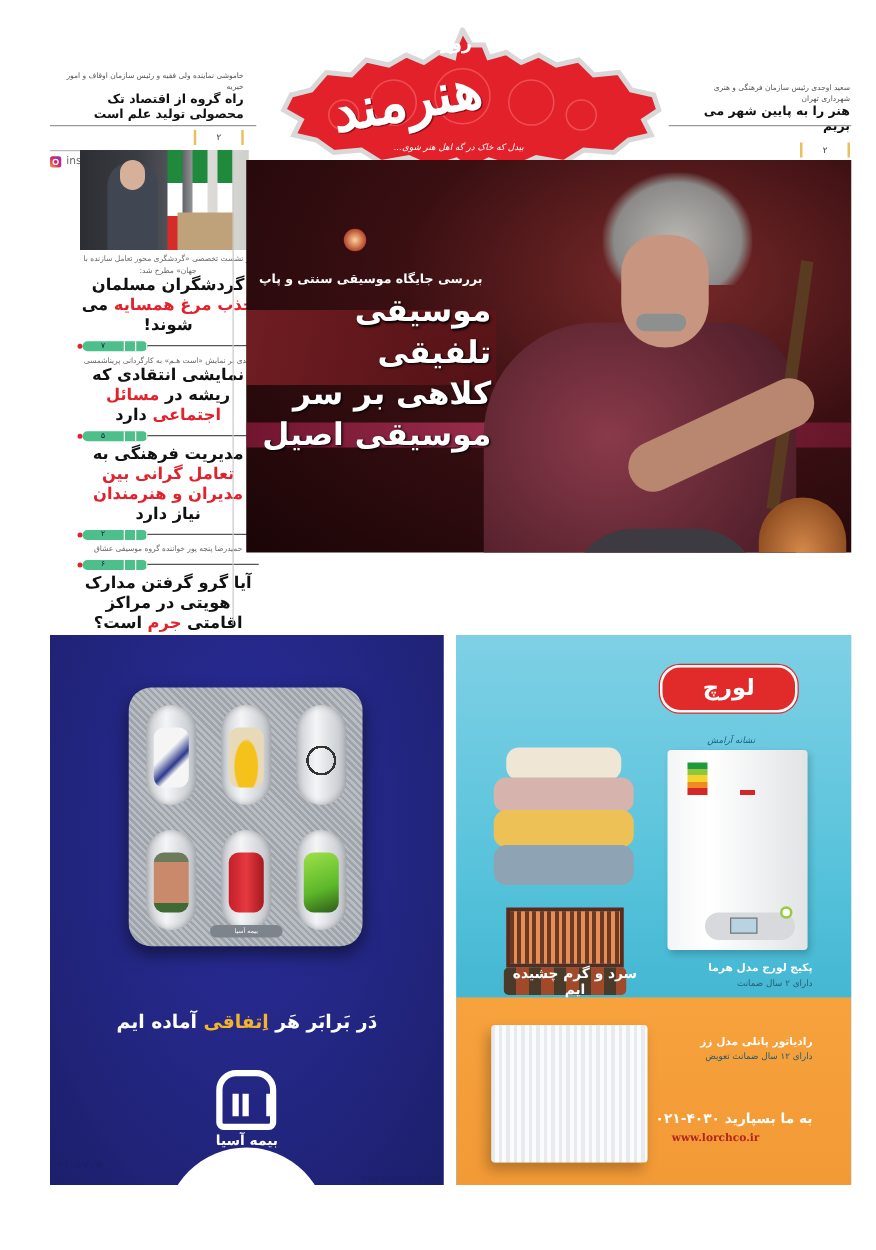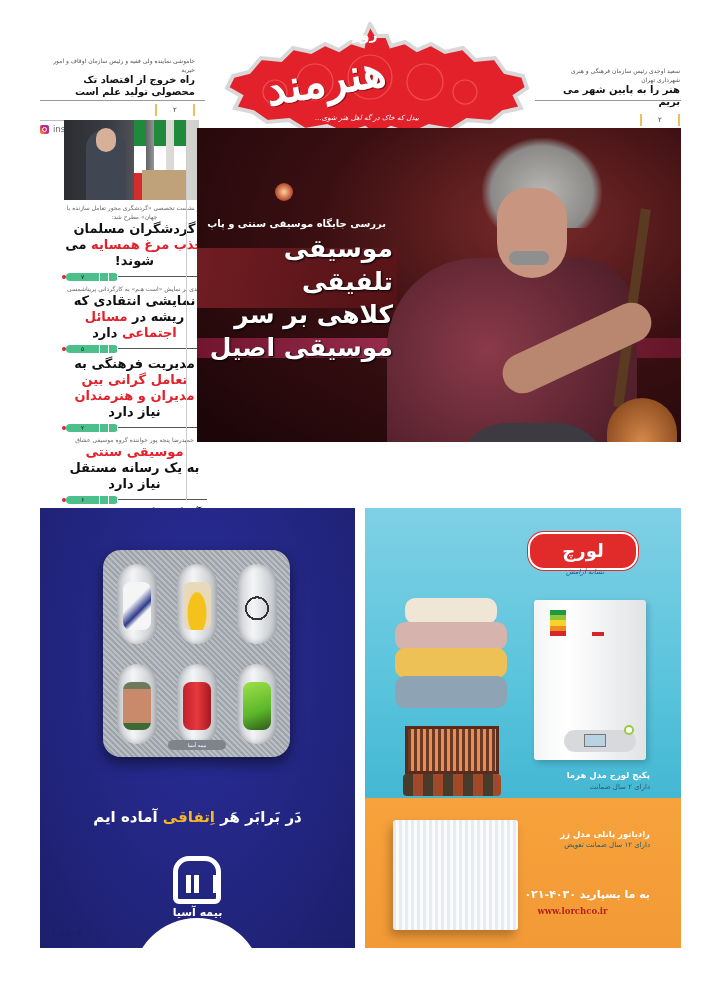--- a/index.html
+++ b/index.html
@@ -89,21 +89,21 @@
   .asia-name { position: absolute; left: 0; width: 315px; top: 398px; text-align: center; font-size: 11px; font-weight: bold; color: #fff; direction: rtl; }
   .asia-arch { position: absolute; left: 92px; top: 410px; width: 130px; height: 70px; background: #fff; border-radius: 65px 65px 0 0; }
   .asia-phone { position: absolute; left: 0; width: 315px; top: 420px; text-align: left; font-size: 9px; font-weight: bold; color: #1c1f6b; }
   .asia-web { position: absolute; left: 0; width: 315px; top: 431px; text-align: right; font-size: 6.5px; color: #1c1f6b; }
 
   .ad-lorch { position: absolute; left: 365px; top: 508px; width: 316px; height: 440px; overflow: hidden; background: #56c2dd; }
   .lorch-top { position: absolute; left: 0; top: 0; width: 316px; height: 290px; background: linear-gradient(180deg,#7fd0e5 0%,#5ac4dc 60%,#44b7d3 100%); }
   .lorch-bottom { position: absolute; left: 0; top: 290px; width: 316px; height: 150px; background: linear-gradient(180deg,#f7a23c,#f29a36); }
   .lorch-logo { position: absolute; left: 163px; top: 24px; width: 110px; height: 38px; border-radius: 16px; background: #e12b2b; border: 2px solid #fff; box-shadow: 0 0 0 1px #e12b2b; }
   .lorch-logo span { display: block; text-align: center; color: #fff; font-size: 18px; font-weight: bold; line-height: 34px; direction: rtl; }
-  .lorch-tag { position: absolute; left: 180px; top: 60px; width: 80px; text-align: center; font-size: 7px; color: #1c5a86; font-style: italic; direction: rtl; }
+  .lorch-tag { position: absolute; left: 180px; top: 80px; width: 80px; text-align: center; font-size: 7px; color: #1c5a86; font-style: italic; direction: rtl; }
   .towels { position: absolute; left: 30px; top: 90px; width: 112px; height: 200px; }
   .towel { position: absolute; left: 0; width: 112px; border-radius: 10px; }
   .heater { position: absolute; left: 10px; top: 128px; width: 94px; height: 48px; background: repeating-linear-gradient(90deg,#6a3a25 0 3px,#e88d54 3px 6px); border: 3px solid #5a2a1d; }
   .heater-base { position: absolute; left: 8px; top: 176px; width: 98px; height: 22px; background: repeating-linear-gradient(90deg,#4a3a2a 0 10px,#a04a2a 10px 20px); border-radius: 4px; }
   .boiler { position: absolute; left: 169px; top: 92px; width: 112px; height: 160px; background: linear-gradient(90deg,#f4f5f6,#ffffff 30%,#e1e3e5); border-radius: 3px; box-shadow: 2px 3px 6px rgba(0,0,0,.2); }
   .boiler .energy { position: absolute; left: 16px; top: 10px; width: 16px; height: 26px; background: linear-gradient(#1e9a3c 0 20%,#8fc63d 20% 40%,#f6d32b 40% 60%,#f08a24 60% 80%,#d5272a 80%); }
   .boiler .badge { position: absolute; left: 58px; top: 32px; width: 12px; height: 4px; background: #d5272a; }
   .boiler .panel { position: absolute; left: 30px; top: 130px; width: 72px; height: 22px; background: #d7d9dc; border-radius: 11px; }
   .boiler .screen { position: absolute; left: 50px; top: 134px; width: 22px; height: 13px; background: #b9d3e3; border: 1px solid #777; }
   .boiler .knob { position: absolute; left: 90px; top: 125px; width: 10px; height: 10px; border-radius: 50%; background: #fff; border: 2px solid #9bc93d; }
@@ -114,21 +114,21 @@
   .lorch-rad { position: absolute; left: 170px; top: 321px; width: 115px; font-size: 8.5px; color: #fff; text-align: right; direction: rtl; font-weight: bold; }
   .lorch-rad-sub { position: absolute; left: 170px; top: 333px; width: 115px; font-size: 7px; color: #1c5a76; text-align: right; direction: rtl; }
   .lorch-call { position: absolute; left: 145px; top: 380px; width: 140px; font-size: 11px; color: #fff; text-align: right; direction: rtl; font-weight: bold; }
   .lorch-web { position: absolute; left: 145px; top: 398px; width: 125px; font-size: 8.5px; color: #b3241f; text-align: center; font-family: "DejaVu Serif", serif; font-weight: bold; }
 </style>
 </head>
 <body>
 
 <div class="hdr-left rtl">
   <div class="kicker">خاموشی نماینده ولی فقیه و رئیس سازمان اوقاف و امور خیریه</div>
-  <div class="hdr-title">راه خروج از اقتصاد تک محصولی تولید علم است</div>
+  <div class="hdr-title">راه گروه از اقتصاد تک محصولی تولید علم است</div>
   <div class="pagebox">۲</div>
   <div class="hdr-rule"></div>
   <div class="insta" style="direction:ltr">
     <span class="insta-icon"></span>
     <span>instagram.com/honarmandonline</span>
   </div>
 </div>
 
 <div class="hdr-right rtl">
   <div class="kicker">سعید اوحدی رئیس سازمان فرهنگی و هنری شهرداری تهران</div>
@@ -215,24 +215,20 @@
           <span>۲</span>
           <span class="s"></span>
           <span class="s"></span>
         </span>
       <span class="line"></span>
     </div>
   </div>
 
   <div class="story rtl">
     <div class="sup">حمیدرضا پنجه پور خواننده گروه موسیقی عشاق</div>
-    <div class="hl">
-      <span class="red">موسیقی سنتی</span><br>
-      <span>به یک رسانه مستقل نیاز دارد</span>
-    </div>
     <div class="pgbar" style="direction:ltr">
       <span class="dot"></span>
       <span class="pill">
           <span>۶</span>
           <span class="s"></span>
           <span class="s"></span>
         </span>
       <span class="line"></span>
     </div>
   </div>
@@ -339,20 +335,21 @@
   </div>
 
   <div class="boiler">
     <div class="energy"></div>
     <div class="badge"></div>
     <div class="panel"></div>
     <div class="screen"></div>
     <div class="knob"></div>
   </div>
 
+  <div class="lorch-cold">سرد و گرم چشیده ایم</div>
   <div class="lorch-pkg">پکیج لورج مدل هرما</div>
   <div class="lorch-pkg-sub">دارای ۲ سال ضمانت</div>
 
   <div class="radiator"></div>
   <div class="lorch-rad">رادیاتور پانلی مدل زز</div>
   <div class="lorch-rad-sub">دارای ۱۲ سال ضمانت تعویض</div>
   <div class="lorch-call">به ما بسپارید ۴۰۳۰-۰۲۱</div>
   <div class="lorch-web">www.lorchco.ir</div>
 </div>
 

